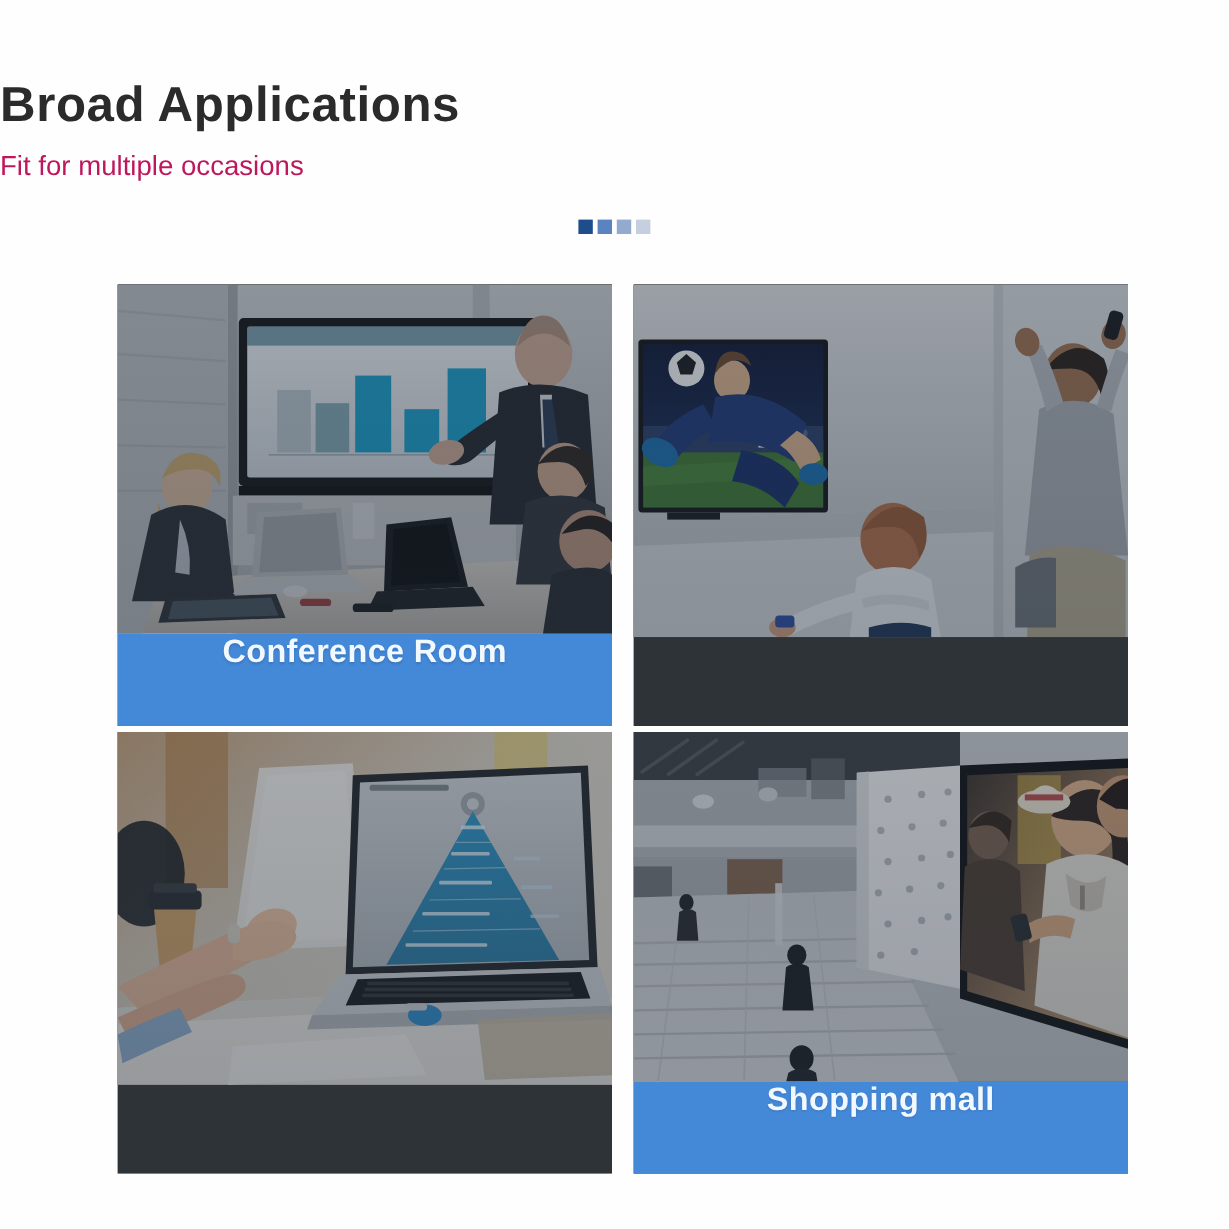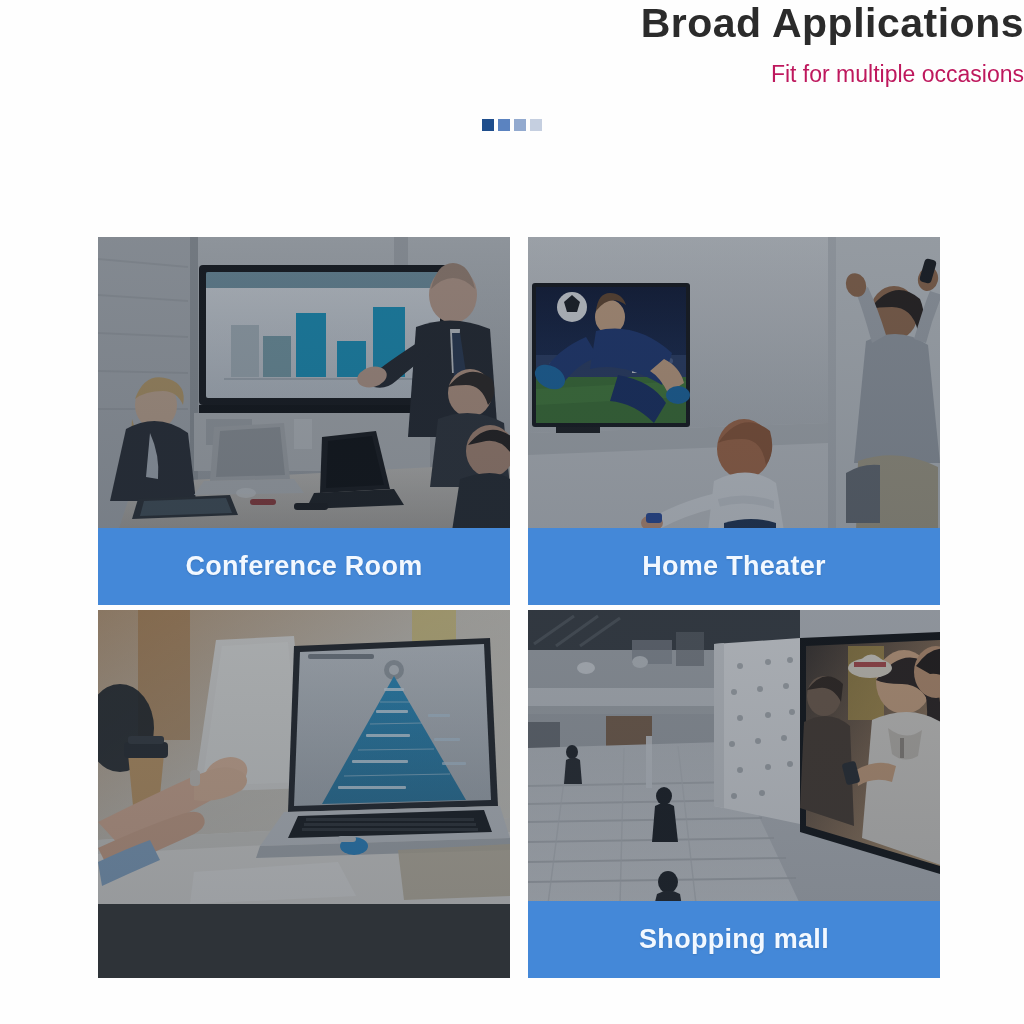--- a/index.html
+++ b/index.html
@@ -17,21 +17,22 @@
 
   .page {
     width: 1024px;
     height: 1024px;
     background: #fefefe;
     position: relative;
   }
 
   
   .header {
-    text-align: right;
+    padding-top: 64px;
+    text-align: left;
   }
   .page-title {
     font-size: 41px;
     font-weight: bold;
     letter-spacing: 0.5px;
     color: #2b2b2b;
     margin: 0;
     line-height: 1.15;
     font-family: "Liberation Sans", sans-serif;
   }
@@ -90,21 +91,21 @@
   .photo-tint {
     position: absolute;
     inset: 0;
     background: linear-gradient(180deg, rgba(28,38,52,0.34) 0%, rgba(30,40,54,0.42) 100%);
     pointer-events: none;
   }
   .card-label {
     height: 78px;
     background: #4488d8;
     display: flex;
-    align-items: center;
+    align-items: flex-start;
     justify-content: center;
   }
   .card-label-text {
     color: #f2f8ff;
     font-size: 27px;
     font-weight: bold;
     letter-spacing: 0.3px;
     text-shadow: 0 1px 2px rgba(0,0,0,0.13);
   }
 </style>
@@ -287,23 +288,20 @@
           <path d="M338 104 q34 -16 62 4 l12 118 -86 0z" fill="#a7adb4"></path>
           <path d="M344 106 q-10 -36 -16 -50 l12 -6 q10 22 18 48z" fill="#b4b9bf"></path>
           <path d="M386 102 q10 -34 16 -48 l12 4 q-10 24 -16 48z" fill="#b4b9bf"></path>
           <ellipse cx="328" cy="48" rx="10" ry="12" fill="#9c7050" transform="rotate(-18 328 48)"></ellipse>
           <ellipse cx="400" cy="42" rx="10" ry="12" fill="#9c7050" transform="rotate(14 400 42)"></ellipse>
           <rect x="394" y="22" width="12" height="24" rx="4" fill="#1a1c20" transform="rotate(16 400 34)"></rect>
           <path d="M330 224 q40 -14 80 6 l0 64 -82 0z" fill="#b6ad93"></path>
           <path d="M318 236 q16 -10 34 -8 l0 58 -34 0z" fill="#6f757c"></path>
         </svg>
         <div class="photo-tint"></div>
-      </div>
-      <div class="card-label" style="background: rgb(68, 136, 216);">
-        <span class="card-label-text" style="color: rgb(242, 248, 255);">Home Theater</span>
       </div>
     </div>
 
     <div class="card">
       <div class="card-photo">
         <svg viewBox="0 0 412 294" xmlns="http://www.w3.org/2000/svg">
           <defs>
             <linearGradient id="wk-bg" x1="0" y1="0" x2="1" y2="1">
               <stop offset="0%" stop-color="#c2a07a"></stop>
               <stop offset="45%" stop-color="#d8d2c6"></stop>

